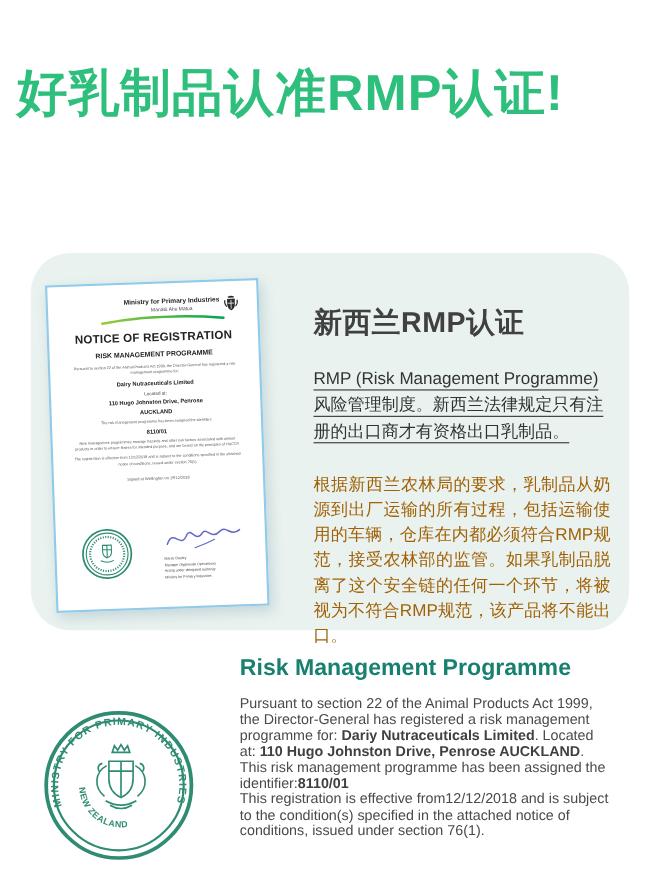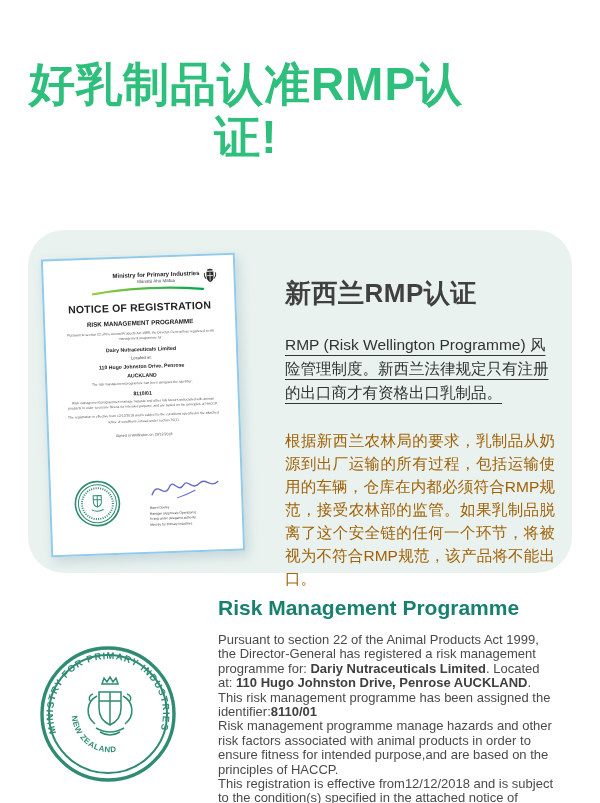--- a/index.html
+++ b/index.html
@@ -1,18 +1,18 @@
 <!DOCTYPE html>
 <html><head>
 <meta charset="utf-8">
 <style>
   html,body{margin:0;padding:0;}
   body{width:600px;height:803px;background:#ffffff;overflow:hidden;
        font-family:"Liberation Sans","DejaVu Sans",sans-serif;}
-  .page{position:relative;width:492px;height:803px;background:#fff;}
+  .page{position:relative;width:492px;height:803px;background:#fff;padding-left:36px;}
 
   
   .main-title{position:absolute;top:58px;left:0;right:0;margin:0;text-align:center;
     font-size:46px;line-height:1.15;font-weight:900;color:#2FBF7C;letter-spacing:1px;}
   .pill{position:absolute;top:136px;left:50%;transform:translateX(-50%);
     background:#2FBF7C;color:#fff;font-size:28px;font-weight:800;line-height:1;
     padding:9px 30px 10px;border-radius:28px;white-space:nowrap;letter-spacing:1px;}
 
   
   .card{position:absolute;left:28px;top:230px;width:544px;height:343px;
@@ -120,21 +120,21 @@
               <div>Ministry for Primary Industries</div>
             </div>
           </div>
         </div>
 
       </div>
     </div>
 
     <div class="card-text">
       <h2 class="card-heading">新西兰RMP认证</h2>
-      <p class="para-u">RMP (Risk Wellington Programme) 风险管理制度。新西兰法律规定只有注册的出口商才有资格出口乳制品。</p>
+      <p class="para-u">RMP (Risk Management Programme) 风险管理制度。新西兰法律规定只有注册的出口商才有资格出口乳制品。</p>
       <p class="para-n">根据新西兰农林局的要求，乳制品从奶源到出厂运输的所有过程，包括运输使用的车辆，仓库在内都必须符合RMP规范，接受农林部的监管。如果乳制品脱离了这个安全链的任何一个环节，将被视为不符合RMP规范，该产品将不能出口。</p>
     </div>
   </section>
 
   <section class="bottom">
 
     <svg class="stamp-big" viewBox="0 0 140 140">
       <defs>
         <path id="ringPath" d="M 18.3 88.7 A 55 55 0 1 1 121.7 88.7"></path>
         <path id="nzPath" d="M 34 72 A 38 38 0 0 0 76 108"></path>
@@ -153,18 +153,17 @@
         <path d="M 0 -18 v 32 M -11 -9 h 22"></path>
         <path d="M -13 -14 C -24 -8 -25 6 -15 14 M -17 -16 c -4 1 -5 5 -2 8"></path>
         <path d="M 13 -14 C 24 -8 25 6 15 14 M 17 -16 c 4 1 5 5 2 8"></path>
         <path d="M -14 18 Q 0 26 14 18 M -10 22 Q 0 28 10 22"></path>
       </g>
     </svg>
 
     <div class="bottom-text">
       <h3 class="bottom-heading">Risk Management Programme</h3>
       <p class="bp"><span>Pursuant to section 22 of the Animal Products Act 1999, the Director-General has registered a risk management programme for: </span><span class="blue">Dariy Nutraceuticals Limited</span><span>. Located at: </span><span class="blue">110 Hugo Johnston Drive, Penrose AUCKLAND</span><span>. This risk management programme has been assigned the identifier:</span><span class="blue">8110/01</span></p>
-      <p class="bp">Risk management programme manage hazards and other risk factors associated with animal products in order to ensure fitness for intended purpose,and are based on the principles of HACCP.</p>
       <p class="bp">This registration is effective from12/12/2018 and is subject to the condition(s) specified in the attached notice of conditions, issued under section 76(1).</p>
     </div>
   </section>
 
 </div>
 
 </body></html>

